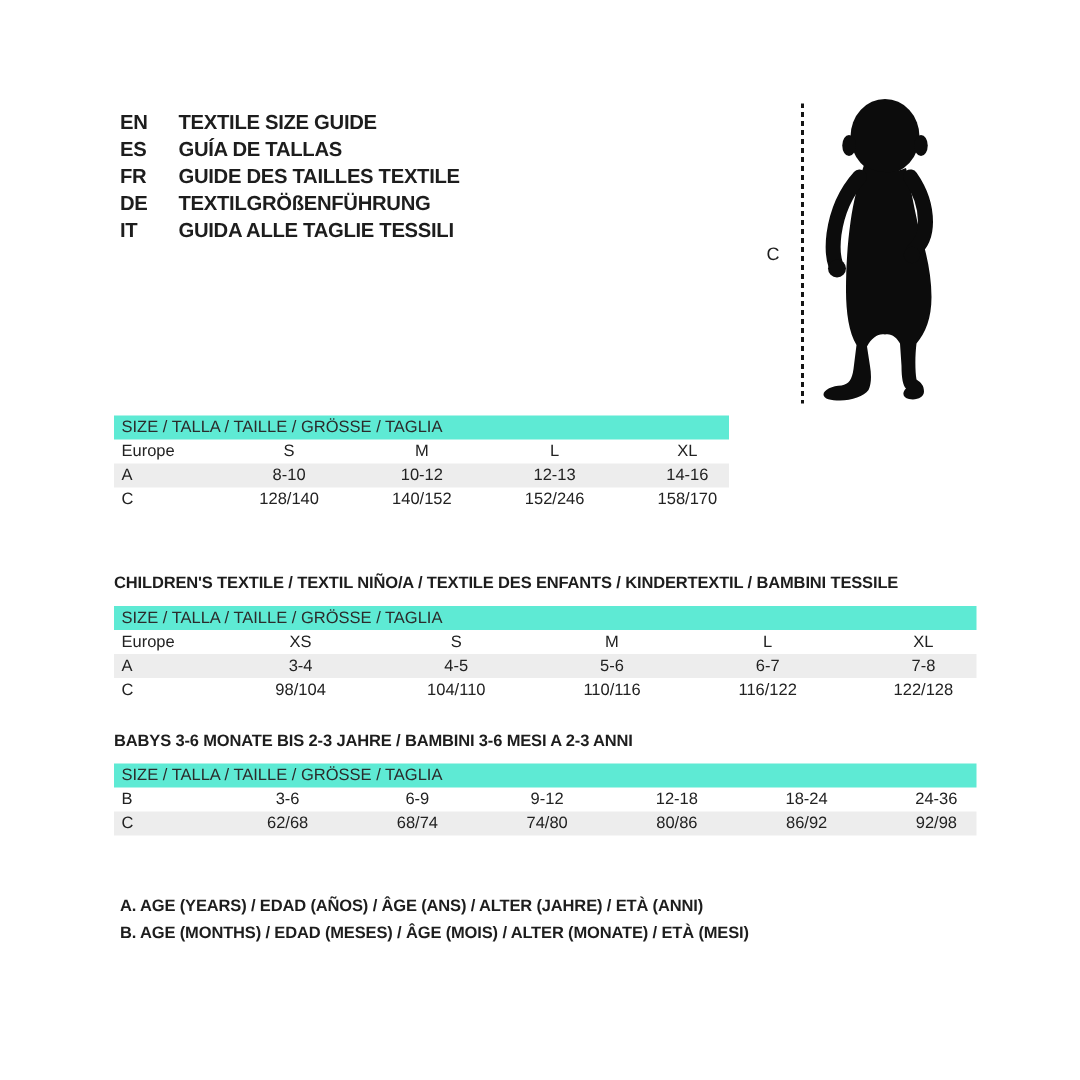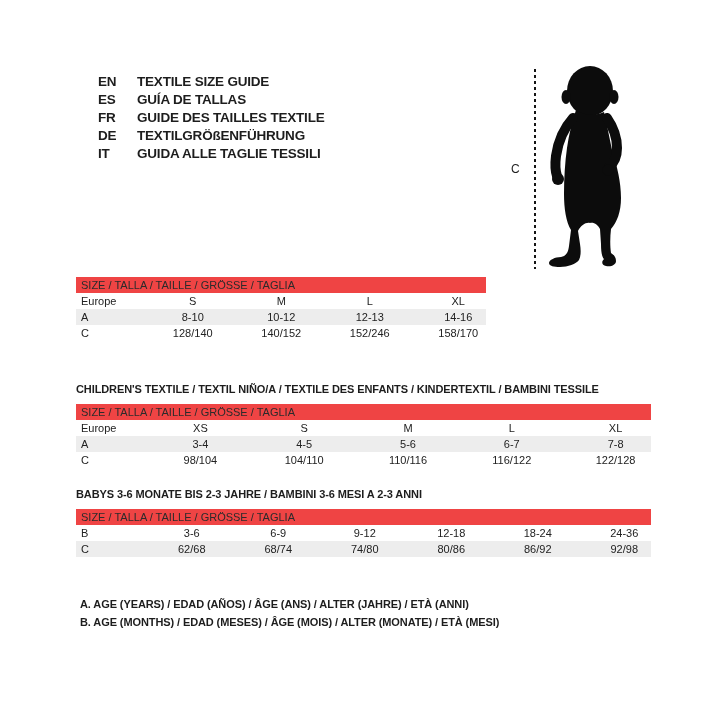--- a/index.html
+++ b/index.html
@@ -9,37 +9,37 @@
     font-family:"Liberation Sans", sans-serif;
     color:#1d1d1d;
     position:relative;
     overflow:hidden;
   }
 
   
   .lang-list { position:absolute; left:80px; top:73px; }
   .lang-row { display:flex; height:18px; line-height:18px;
               font-weight:bold; font-size:13.5px; letter-spacing:-0.2px; }
-  .lang-code { width:39px;margin-left:18px; }
+  .lang-code { width:39px; }
 
   
   .measure-line {
     position:absolute; left:534px; top:69px; width:2px; height:200px;
     background-image:repeating-linear-gradient(to bottom,
       #141414 0px, #141414 3px, transparent 3px, transparent 6px);
   }
   .c-label { position:absolute; left:511px; top:162px;
              font-size:12px; color:#1d1d1d; }
   .silhouette { position:absolute; left:545px; top:66px; }
 
   
   .tbl { position:absolute; }
   .tbl-title { font-weight:bold; font-size:11px; line-height:17px;
                margin-bottom:6px; white-space:nowrap; letter-spacing:-0.1px; }
-  .tbl-bar { height:16px; line-height:16px; background:#ef4444;
+  .tbl-bar { height:16px; line-height:16px; background:#5eead4;
              font-size:11px; color:#2b2b2b; padding-left:5px;
              box-sizing:border-box; }
   .trow { display:grid; height:16px; line-height:16px; font-size:11px; color:#222;gap:33px; }
   .trow span { text-align:center; }
   .trow .rlabel { text-align:left; padding-left:5px; }
   .shaded { background:#ededed; }
   .cols5 { grid-template-columns:56px repeat(4, 1fr); }
   .cols6 { grid-template-columns:56px repeat(5, 1fr); }
   .cols7 { grid-template-columns:56px repeat(6, 1fr); }
 

